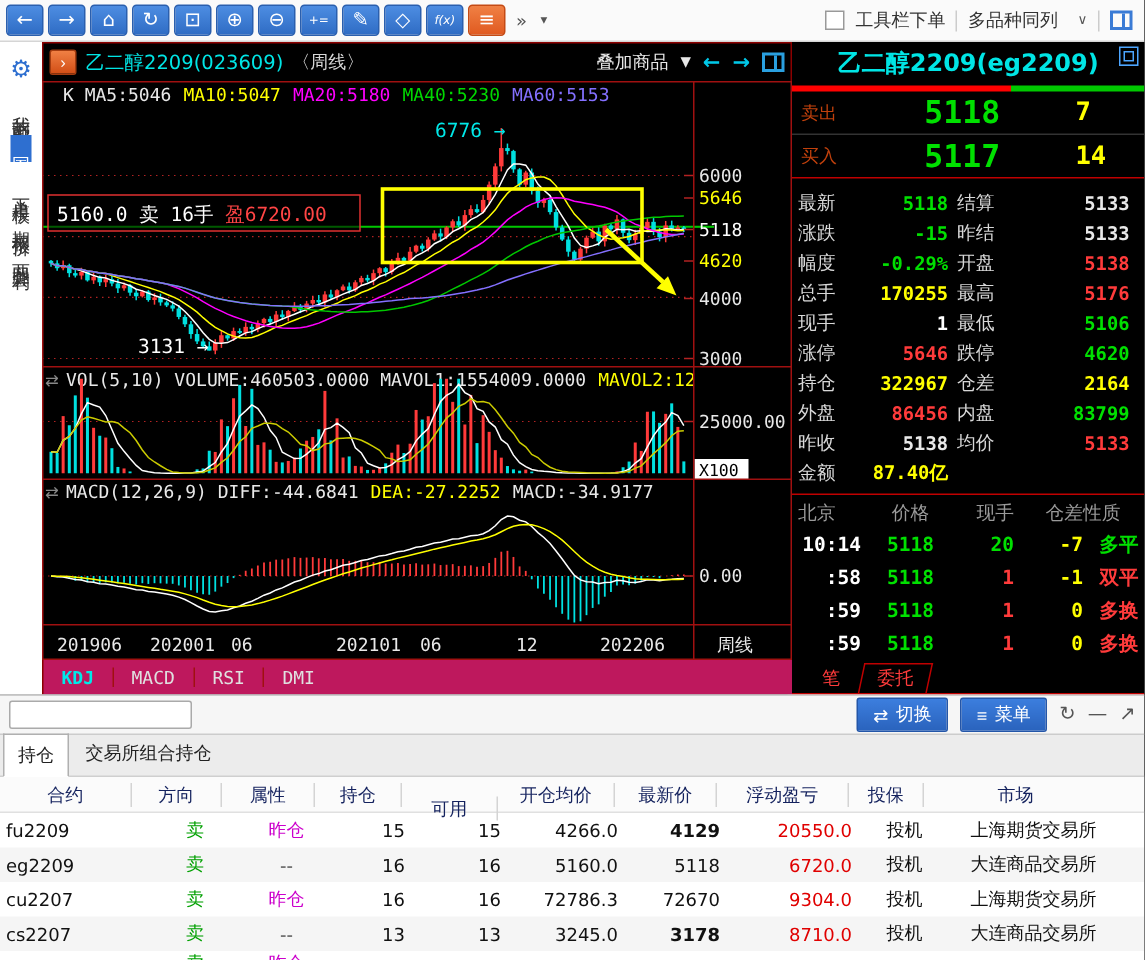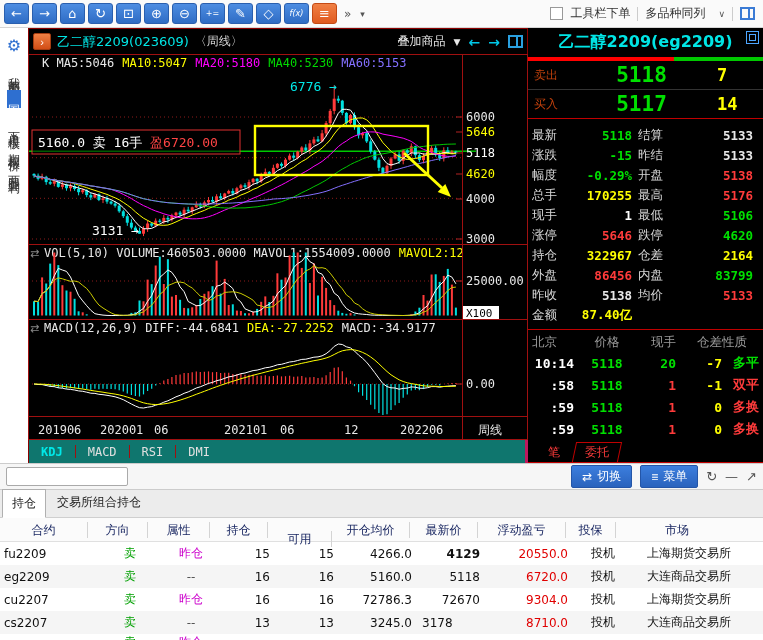--- a/index.html
+++ b/index.html
@@ -38,21 +38,21 @@
               text-align:center;cursor:pointer;flex:none;}
   .ctitle{color:#00e5e5;font-size:13px;}
   .cperiod{color:#d8d8d8;font-size:12px;}
   .ct-right{margin-left:auto;display:flex;align-items:center;gap:8px;}
   .overlay-lbl{color:#e8e8e8;font-size:12px;}
   .caret-w{color:#e8e8e8;font-size:9px;}
   .cyan-arr{color:#00c8e8;font-size:14px;font-weight:bold;cursor:pointer;}
   .split-ic.cyan{border-color:#2aa0e0;}
   .split-ic.cyan::after{background:#2aa0e0;}
   #chart-svg-holder{width:500px;height:386px;}
-  #chart-tabs{height:23px;background:#0f766e;display:flex;align-items:center;font-size:12px;
+  #chart-tabs{height:23px;background:#be185d;display:flex;align-items:center;font-size:12px;
               border-left:1px solid #8b0000;border-right:3px solid #be185d;box-sizing:border-box;}
   .ctab{color:#e0e0e0;padding:0 12px;cursor:pointer;font-family:"DejaVu Sans Mono",monospace;}
   .ctab.active{color:#00e8e8;font-weight:bold;}
   .ctab-sep{width:1px;height:13px;background:#a01010;}
   
   #quote-panel{position:absolute;left:528px;top:28px;width:235px;height:435px;background:#000;color:#ddd;}
   .q-title{height:29px;display:flex;align-items:center;justify-content:center;position:relative;}
   .q-title span{color:#00e5e5;font-size:16px;font-weight:bold;}
   .pop-ic{position:absolute;right:4px;top:3px;width:11px;height:11px;border:1px solid #4da6ff;
           box-shadow:inset 0 0 0 2px #000, inset 0 0 0 3px #4da6ff;cursor:pointer;}
@@ -847,21 +847,21 @@
           <span class="pc" style="width: 50px; text-align: center;">投机</span>
           <span class="pc" style="width: 122px; text-align: center;">上海期货交易所</span>
         </div>
         <div class="pos-row">
           <span class="pc" style="width: 100px; text-align: left; padding-left: 4px;">cs2207</span>
           <span class="pc dir-sell" style="width: 60px; text-align: center;">卖</span>
           <span class="pc attr-n" style="width: 62px; text-align: center;">--</span>
           <span class="pc" style="width: 58px; text-align: right; box-sizing: border-box; padding-right: 10px;">13</span>
           <span class="pc" style="width: 64px; text-align: right; box-sizing: border-box; padding-right: 10px;">13</span>
           <span class="pc" style="width: 78px; text-align: right; box-sizing: border-box; padding-right: 10px;">3245.0</span>
-          <span class="pc" style="width: 68px; text-align: left; box-sizing: border-box; padding-right: 10px;">3178</span>
+          <span class="pc" style="width: 68px; text-align: right; box-sizing: border-box; padding-right: 10px; font-weight: bold;">3178</span>
           <span class="pc pnl" style="width: 88px; text-align: right; box-sizing: border-box; padding-right: 10px;">8710.0</span>
           <span class="pc" style="width: 50px; text-align: center;">投机</span>
           <span class="pc" style="width: 122px; text-align: center;">大连商品交易所</span>
         </div>
         <div class="pos-row partial">
           <span class="pc" style="width: 100px; text-align: left; padding-left: 4px;"></span>
           <span class="pc dir-sell" style="width: 60px; text-align: center;">卖</span>
           <span class="pc attr-y" style="width: 62px; text-align: center;">昨仓</span>
           <span class="pc" style="width: 58px; text-align: right; box-sizing: border-box; padding-right: 10px;"></span>
           <span class="pc" style="width: 64px; text-align: right; box-sizing: border-box; padding-right: 10px;"></span>

